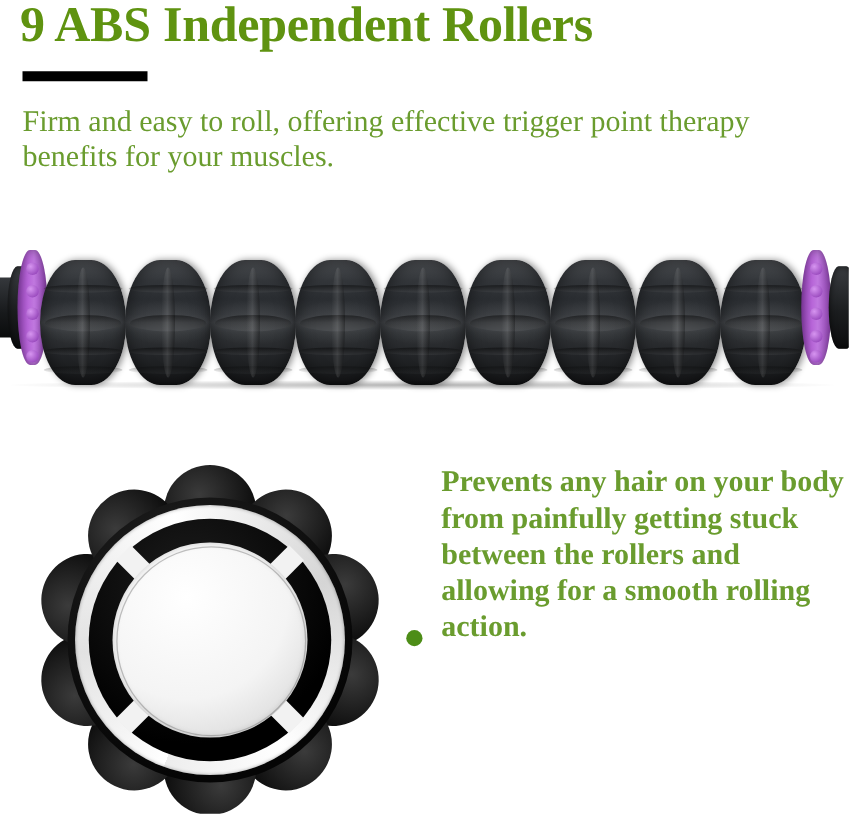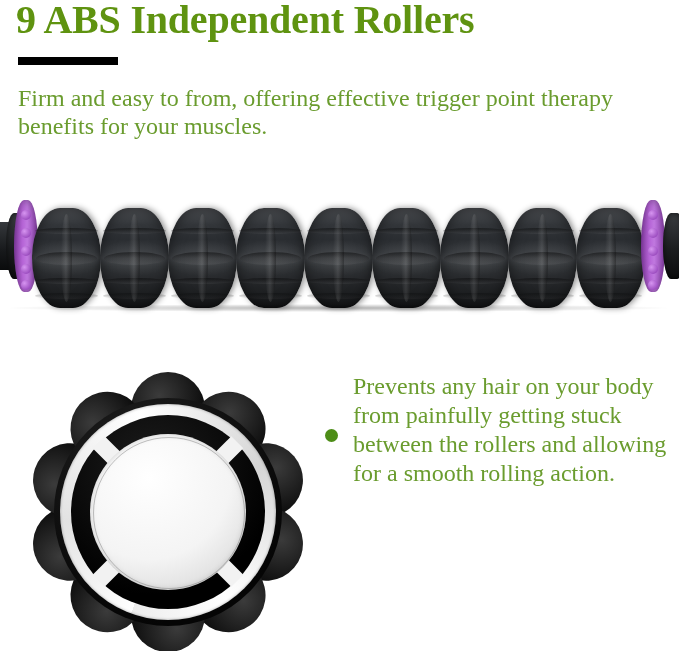--- a/index.html
+++ b/index.html
@@ -258,21 +258,22 @@
 
   
   #bullet-block {
     position: absolute;
     left: 325px;
     top: 372px;
     width: 352px;
   }
   #bullet-row {
     display: flex;
-    align-items: center;
+    align-items: flex-end;
+    font-weight: bold;
   }
   #bullet-dot {
     flex: 0 0 auto;
     width: 13px;
     height: 13px;
     border-radius: 50%;
     background: #4d8d17;
     margin-top: 11px;
     margin-right: 15px;
   }
@@ -283,21 +284,21 @@
     color: #6a9c2e;
   }
 </style>
 </head>
 <body>
 
 <div id="heading">9 ABS Independent Rollers</div>
 
 <div id="rule-bar"></div>
 
-<div id="subtitle">Firm and easy to from, offering effective trigger point therapy benefits for your muscles.</div>
+<div id="subtitle">Firm and easy to roll, offering effective trigger point therapy benefits for your muscles.</div>
 
 <div id="roller-figure">
 
   <div class="shaft" style="left:0px;"></div>
   <div class="end-cap" style="left:6px;"></div>
 
   <div class="grip-band" style="left:14px;">
     <span class="bump" style="top:10px;"></span>
     <span class="bump" style="top:28px;"></span>
     <span class="bump" style="top:46px;"></span>

